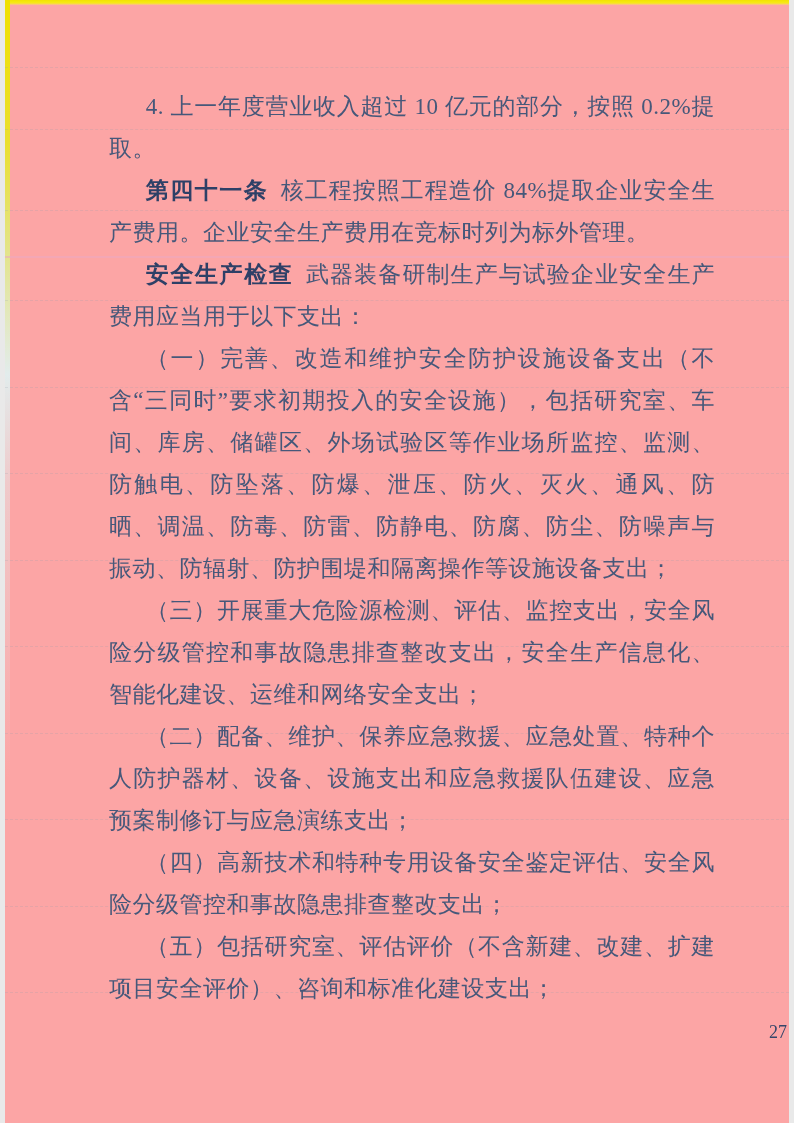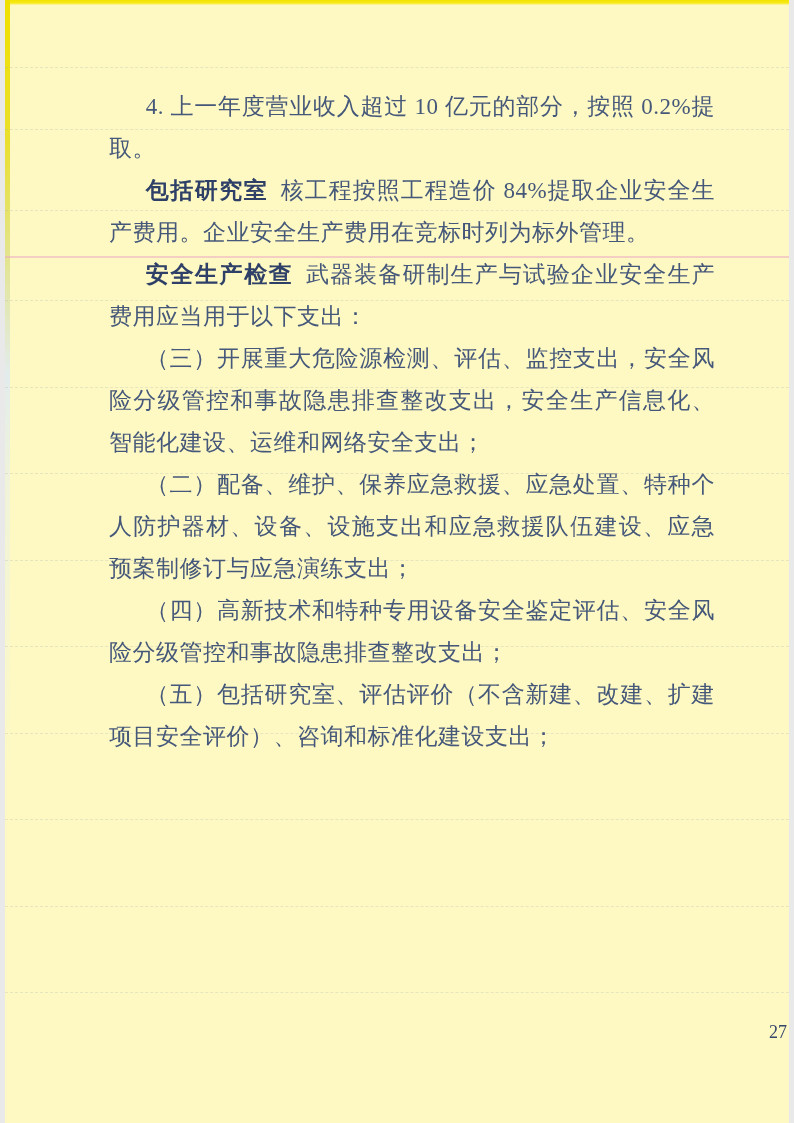--- a/index.html
+++ b/index.html
@@ -1,21 +1,21 @@
 <!DOCTYPE html>
 <html><head>
 <meta charset="utf-8">
 <style>
   html, body { margin: 0; padding: 0; background: #e9e9e9; }
   .page {
     position: relative;
     width: 784px;
     height: 1123px;
     margin: 0 auto;
-    background: #fef9c3;
+    background: #fca5a5;
     overflow: hidden;
     font-family: "Liberation Serif", "DejaVu Serif", serif;
   }
   
   .edge-top {
     position: absolute; top: 0; left: 0; width: 794px; height: 5px;
     background: linear-gradient(180deg, #f2e300 0%, #f7ea18 60%, rgba(250,240,120,0.25) 100%);
   }
   .edge-left {
     position: absolute; top: 0; left: 0; width: 5px; height: 780px;
@@ -84,24 +84,27 @@
   <div class="band" style="top:733px"></div>
   <div class="band" style="top:819px"></div>
   <div class="band" style="top:906px"></div>
   <div class="band" style="top:992px"></div>
 
   <div class="content">
     <p class="para">
       <span>4. 上一年度营业收入超过 10 亿元的部分，按照 0.2%提取。</span>
     </p>
     <p class="para">
-      <span class="kicker">包括研究室</span><span>核工程按照工程造价 84%提取企业安全生产费用。企业安全生产费用在竞标时列为标外管理。</span>
+      <span class="kicker">第四十一条</span><span>核工程按照工程造价 84%提取企业安全生产费用。企业安全生产费用在竞标时列为标外管理。</span>
     </p>
     <p class="para">
       <span class="kicker">安全生产检查</span><span>武器装备研制生产与试验企业安全生产费用应当用于以下支出：</span>
+    </p>
+    <p class="para">
+      <span>（一）完善、改造和维护安全防护设施设备支出（不含“三同时”要求初期投入的安全设施），包括研究室、车间、库房、储罐区、外场试验区等作业场所监控、监测、防触电、防坠落、防爆、泄压、防火、灭火、通风、防晒、调温、防毒、防雷、防静电、防腐、防尘、防噪声与振动、防辐射、防护围堤和隔离操作等设施设备支出；</span>
     </p>
     <p class="para">
       <span>（三）开展重大危险源检测、评估、监控支出，安全风险分级管控和事故隐患排查整改支出，安全生产信息化、智能化建设、运维和网络安全支出；</span>
     </p>
     <p class="para">
       <span>（二）配备、维护、保养应急救援、应急处置、特种个人防护器材、设备、设施支出和应急救援队伍建设、应急预案制修订与应急演练支出；</span>
     </p>
     <p class="para">
       <span>（四）高新技术和特种专用设备安全鉴定评估、安全风险分级管控和事故隐患排查整改支出；</span>
     </p>

